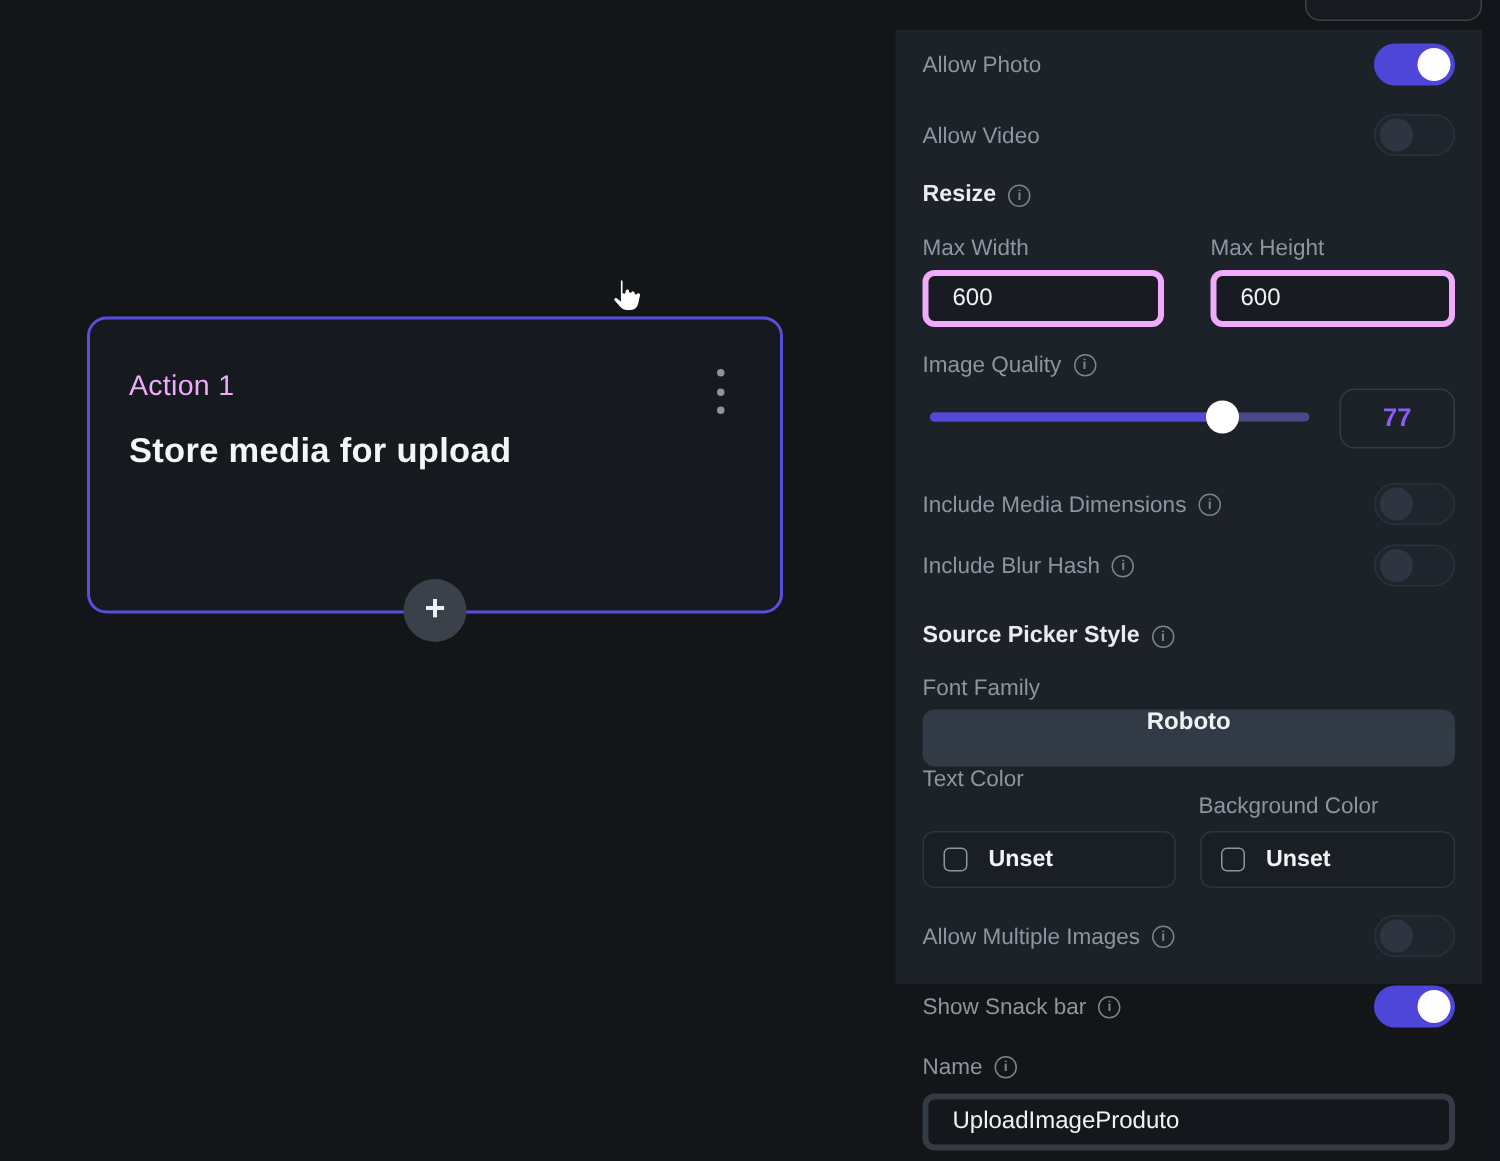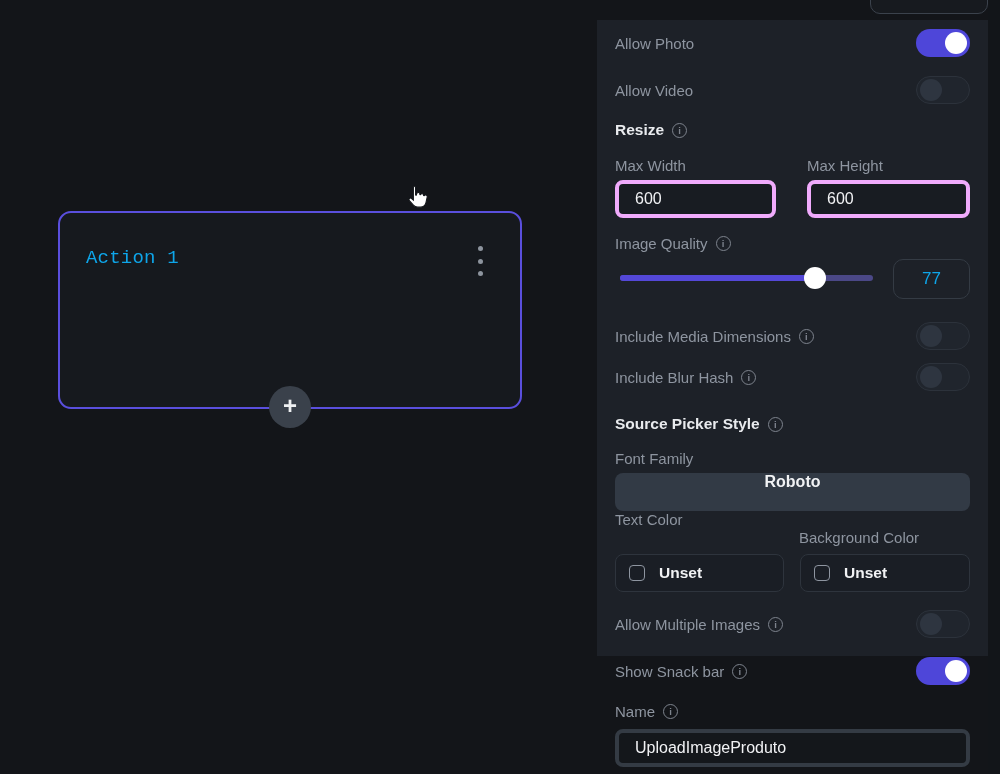--- a/index.html
+++ b/index.html
@@ -18,21 +18,21 @@
     position:absolute; left:870px; top:-11px; width:118px; height:25px;
     border:1.5px solid #3b424c; border-radius:10px; background:#171a1f;
   }
 
   .action-card {
     position:absolute; left:58px; top:211px; width:464px; height:198px;
     background:#16191e; border:2px solid #5a4fdd; border-radius:13px;
   }
   .action-card .card-label {
     position:absolute; left:26px; top:34px;
-    font-size:19px; color:#0ea5e9; letter-spacing:.2px;font-family:Liberation Mono, monospace;
+    font-size:19px; color:#f0abfc; letter-spacing:.2px;
   }
   .action-card .card-title {
     position:absolute; left:26px; top:74px;
     font-size:23px; font-weight:bold; color:#f4f5f6; letter-spacing:.2px;
   }
   .kebab {
     position:absolute; right:32px; top:33px; width:16px; height:30px;
     display:flex; flex-direction:column; align-items:center;
     justify-content:space-between; cursor:pointer;
   }
@@ -114,32 +114,33 @@
   }
   .slider-fill { position:absolute; left:0; top:17px; height:6px; border-radius:3px; background:#5448d8; }
   .slider-handle {
     position:absolute; top:9px; width:22px; height:22px; border-radius:50%;
     background:#ffffff; margin-left:-11px;
   }
   .slider-value {
     position:absolute; left:296px; top:239px; width:77px; height:40px;
     border:1px solid #343b44; border-radius:10px; background:#1d2128;
     display:flex; align-items:center; justify-content:center;
-    font-size:17px; font-weight:normal; color:#0ea5e9;
+    font-size:17px; font-weight:bold; color:#8b5cf6;
   }
 </style>
 </head>
 <body>
 
 <div class="canvas">
 
   <div class="top-partial-button"></div>
 
   <div class="action-card">
     <div class="card-label">Action 1</div>
+    <div class="card-title">Store media for upload</div>
     <div class="kebab">
         <i></i>
         <i></i>
         <i></i>
       </div>
   </div>
 
   <div class="add-button">
     <span>+</span>
   </div>

